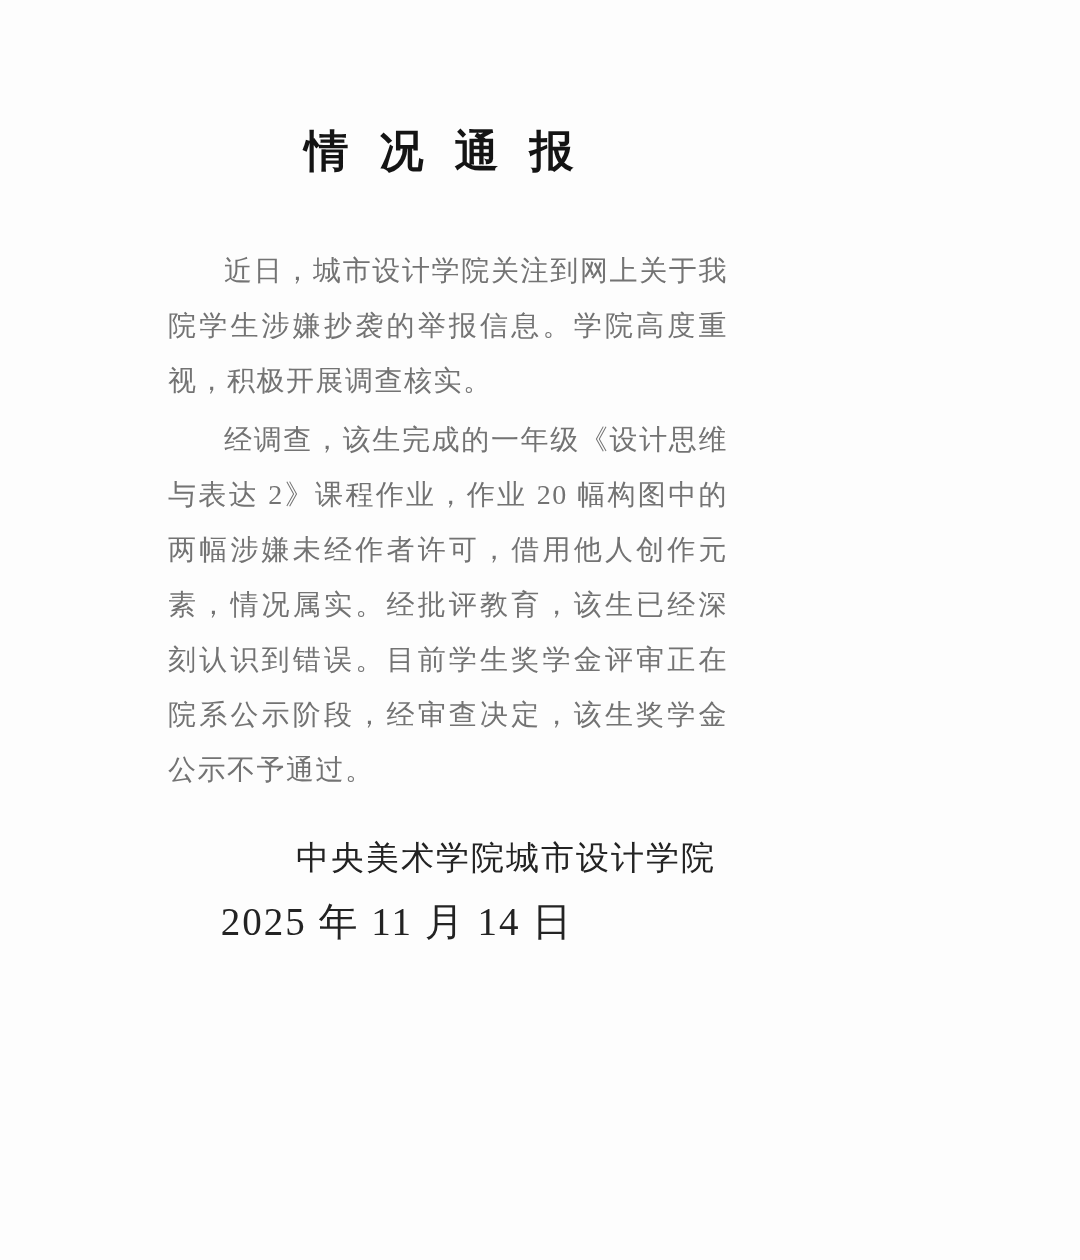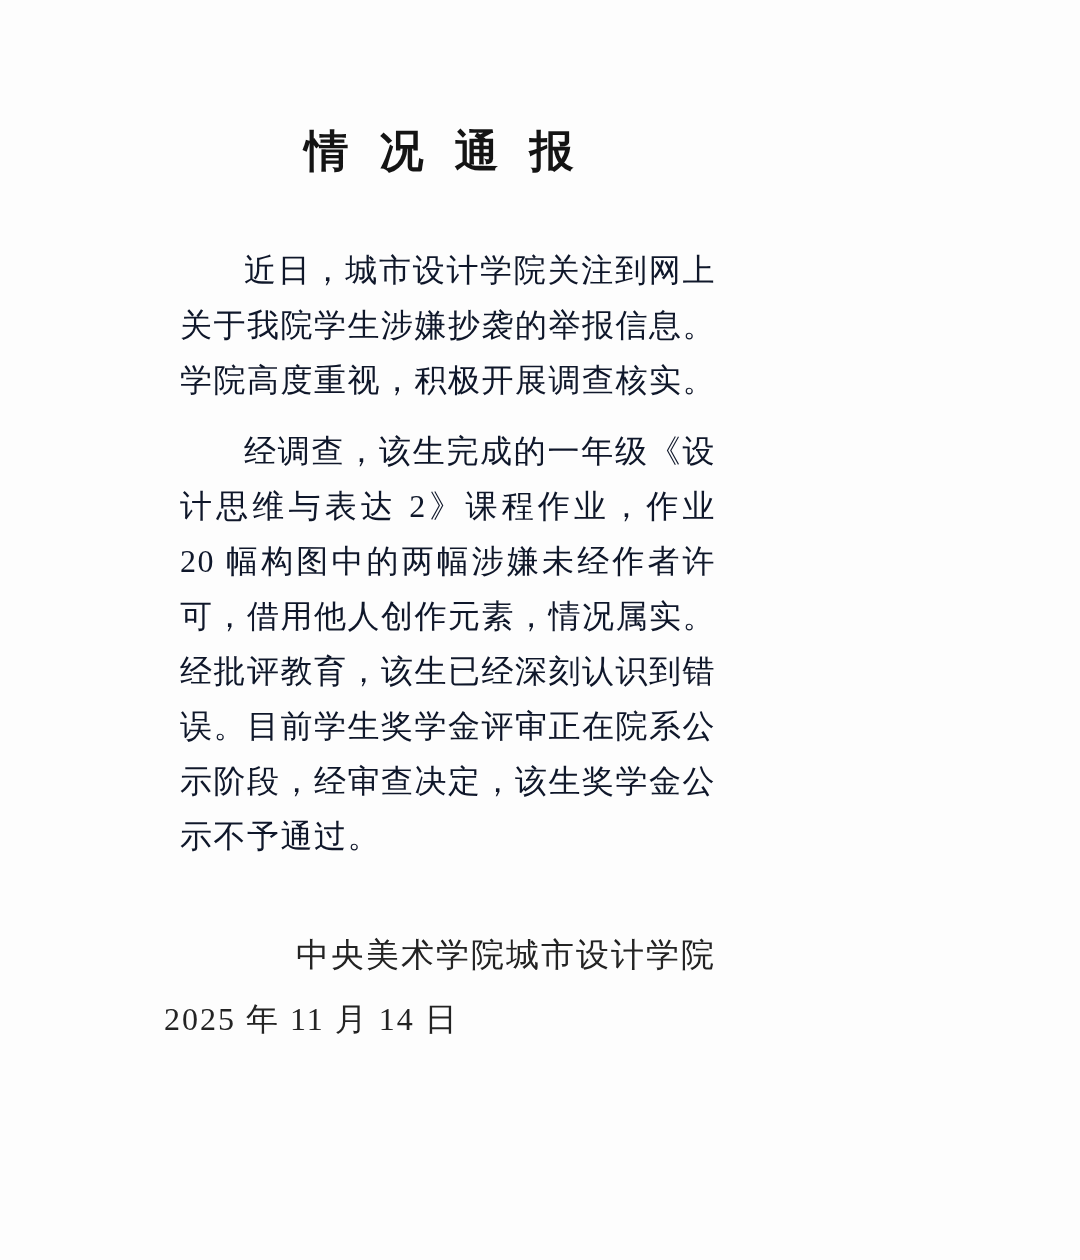--- a/index.html
+++ b/index.html
@@ -26,44 +26,44 @@
     padding-right: 10px;
     text-align: center;
     font-size: 44px;
     font-weight: bold;
     color: #141414;
     letter-spacing: 8px;
     word-spacing: 4px;
     white-space: nowrap;
   }
   .body-text p {
-    margin: 16px;
-    font-size: 32px;
+    margin: 4px;
+    font-size: 28px;
     line-height: 55px;
     letter-spacing: 1.5px;
     text-align: justify;
     text-justify: inter-character;
     text-indent: 2em;
-    color: #0f172a;
+    color: #737373;
     font-weight: 400;
   }
   .signature-block {
-    margin-top: 68px;
+    margin-top: 38px;
   }
   .signature-line {
     text-align: right;
     font-size: 33px;
     line-height: 46px;
     letter-spacing: 2px;
     padding-right: 16px;
     color: #232323;
   }
   .date-line {
-    text-align: left;
-    font-size: 32px;
+    text-align: center;
+    font-size: 39px;
     line-height: 46px;
     letter-spacing: 2px;
     padding-right: 102px;
     margin-top: 18px;
     color: #232323;
   }
 </style>
 </head>
 <body>
 

